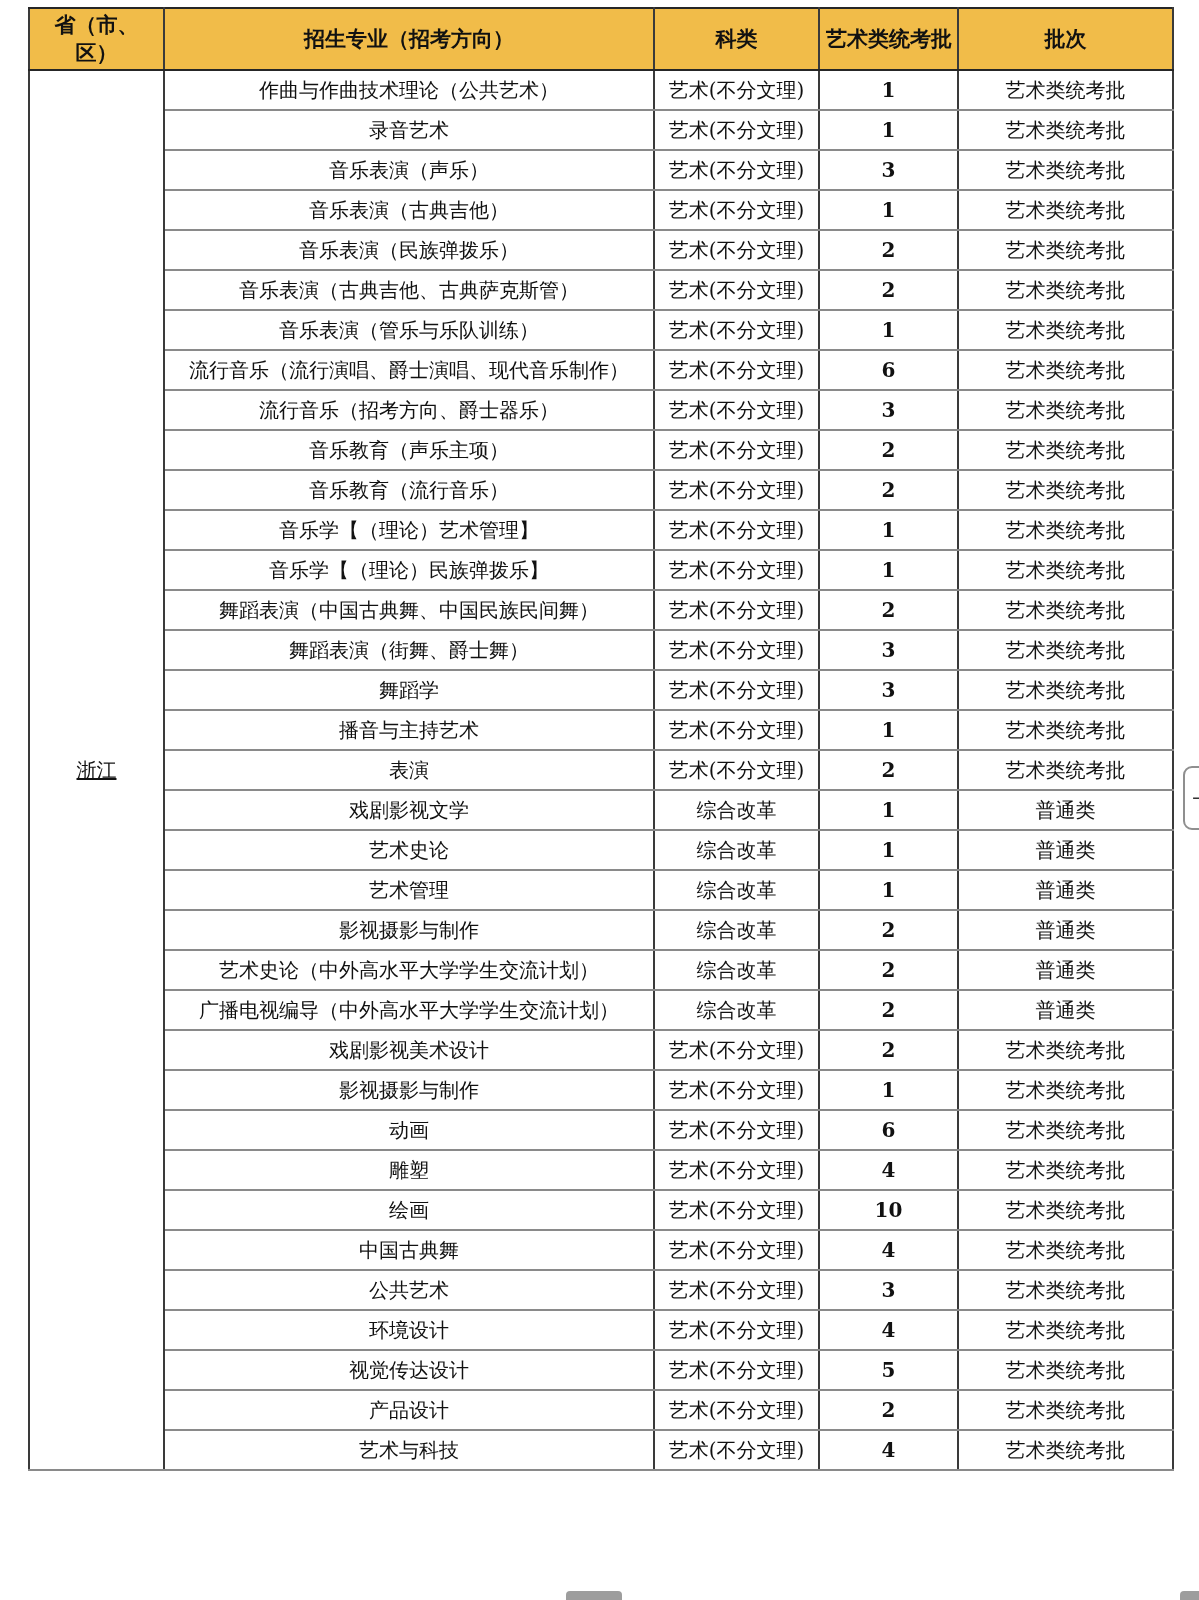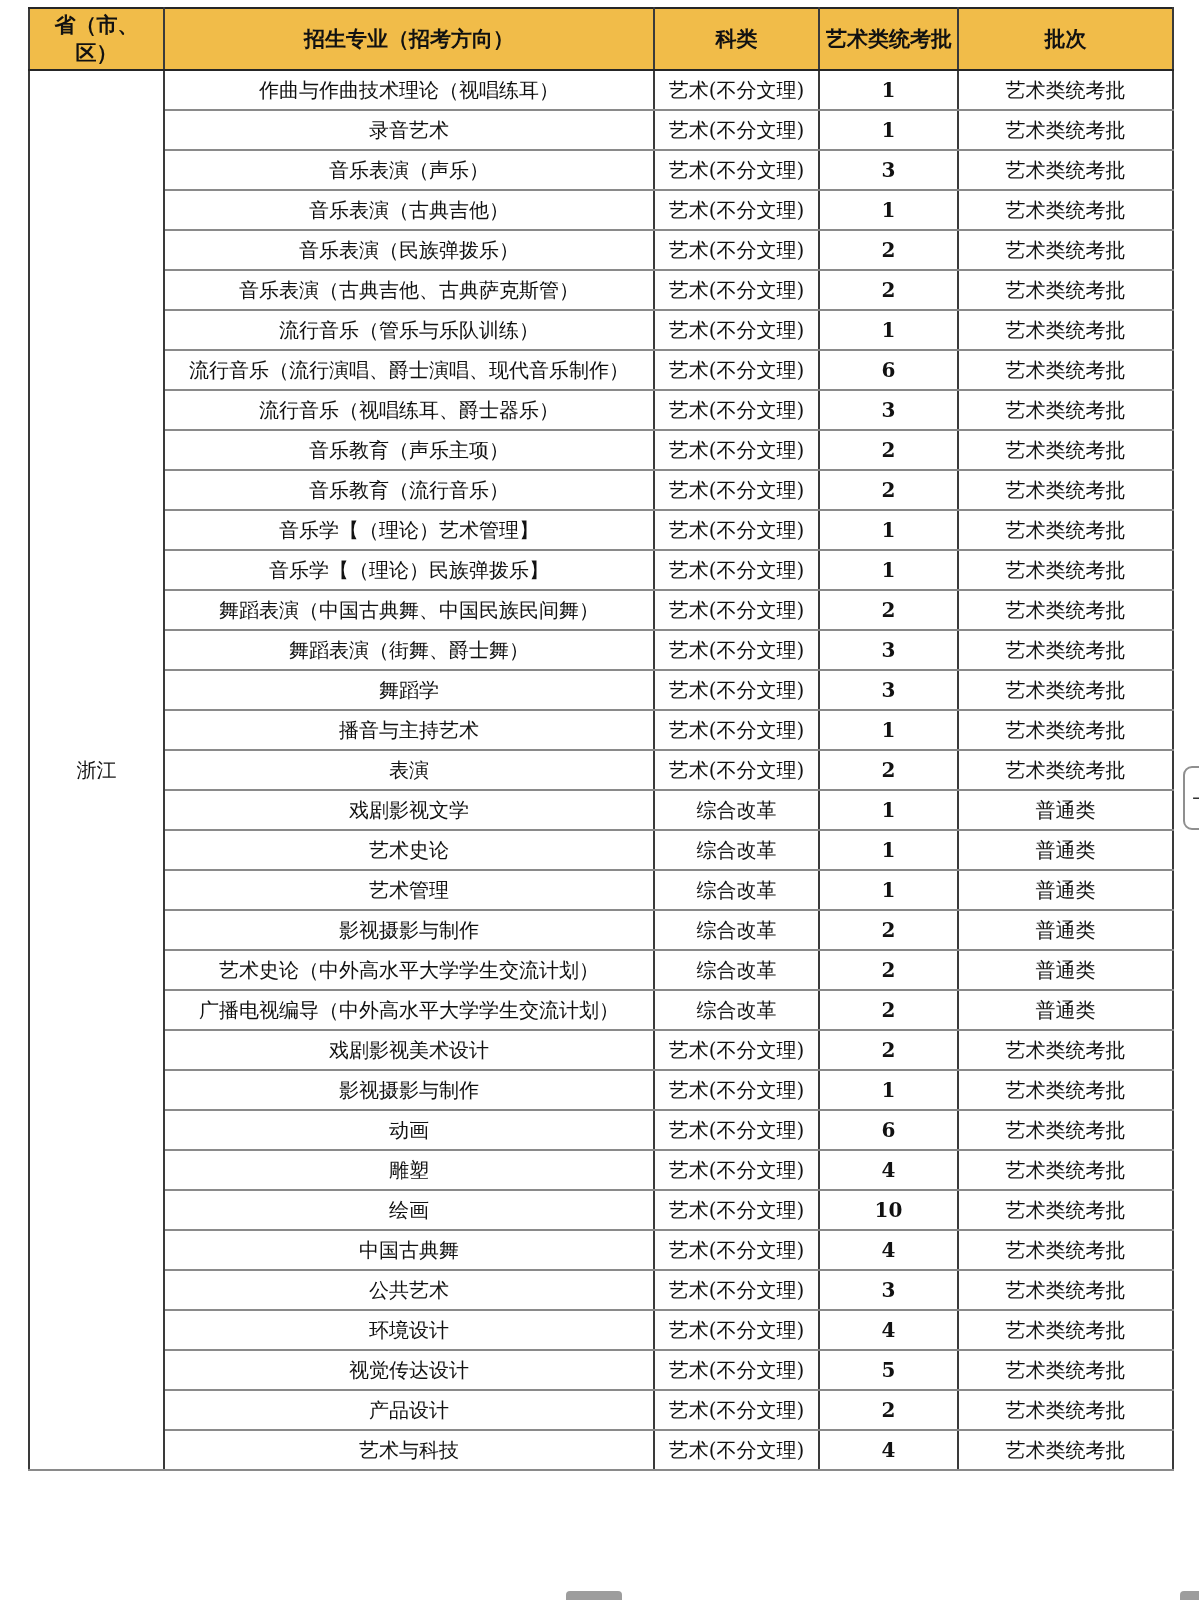--- a/index.html
+++ b/index.html
@@ -43,20 +43,21 @@
   }
   table.adm tbody td {
     font-size: 20px;
     height: 40px; 
     background: #ffffff;
   }
   td.c-plan { font-weight: bold; font-family: "DejaVu Serif", "Liberation Serif", serif; }
   td.c-prov {
     font-size: 21px;
     border-bottom: 2px solid #262626;
+    text-decoration: underline;
   }
   
   .side-btn {
     position: absolute;
     left: 1183px; top: 766px;
     width: 36px; height: 64px;
     background: #ffffff;
     border: 2px solid #8f8f8f;
     border-radius: 9px;
     box-sizing: border-box;
@@ -97,21 +98,21 @@
         <th>省（市、区）</th>
         <th>招生专业（招考方向）</th>
         <th>科类</th>
         <th>艺术类统考批</th>
         <th>批次</th>
       </tr>
     </thead>
     <tbody>
         <tr>
           <td class="c-prov" rowspan="35">浙江</td>
-          <td class="c-major">作曲与作曲技术理论（视唱练耳）</td>
+          <td class="c-major">作曲与作曲技术理论（公共艺术）</td>
           <td class="c-cat">艺术(不分文理)</td>
           <td class="c-plan">1</td>
           <td class="c-batch">艺术类统考批</td>
         </tr>
         <tr>
           <td class="c-major">录音艺术</td>
           <td class="c-cat">艺术(不分文理)</td>
           <td class="c-plan">1</td>
           <td class="c-batch">艺术类统考批</td>
         </tr>
@@ -133,33 +134,33 @@
           <td class="c-plan">2</td>
           <td class="c-batch">艺术类统考批</td>
         </tr>
         <tr>
           <td class="c-major">音乐表演（古典吉他、古典萨克斯管）</td>
           <td class="c-cat">艺术(不分文理)</td>
           <td class="c-plan">2</td>
           <td class="c-batch">艺术类统考批</td>
         </tr>
         <tr>
-          <td class="c-major">流行音乐（管乐与乐队训练）</td>
+          <td class="c-major">音乐表演（管乐与乐队训练）</td>
           <td class="c-cat">艺术(不分文理)</td>
           <td class="c-plan">1</td>
           <td class="c-batch">艺术类统考批</td>
         </tr>
         <tr>
           <td class="c-major">流行音乐（流行演唱、爵士演唱、现代音乐制作）</td>
           <td class="c-cat">艺术(不分文理)</td>
           <td class="c-plan">6</td>
           <td class="c-batch">艺术类统考批</td>
         </tr>
         <tr>
-          <td class="c-major">流行音乐（视唱练耳、爵士器乐）</td>
+          <td class="c-major">流行音乐（招考方向、爵士器乐）</td>
           <td class="c-cat">艺术(不分文理)</td>
           <td class="c-plan">3</td>
           <td class="c-batch">艺术类统考批</td>
         </tr>
         <tr>
           <td class="c-major">音乐教育（声乐主项）</td>
           <td class="c-cat">艺术(不分文理)</td>
           <td class="c-plan">2</td>
           <td class="c-batch">艺术类统考批</td>
         </tr>

